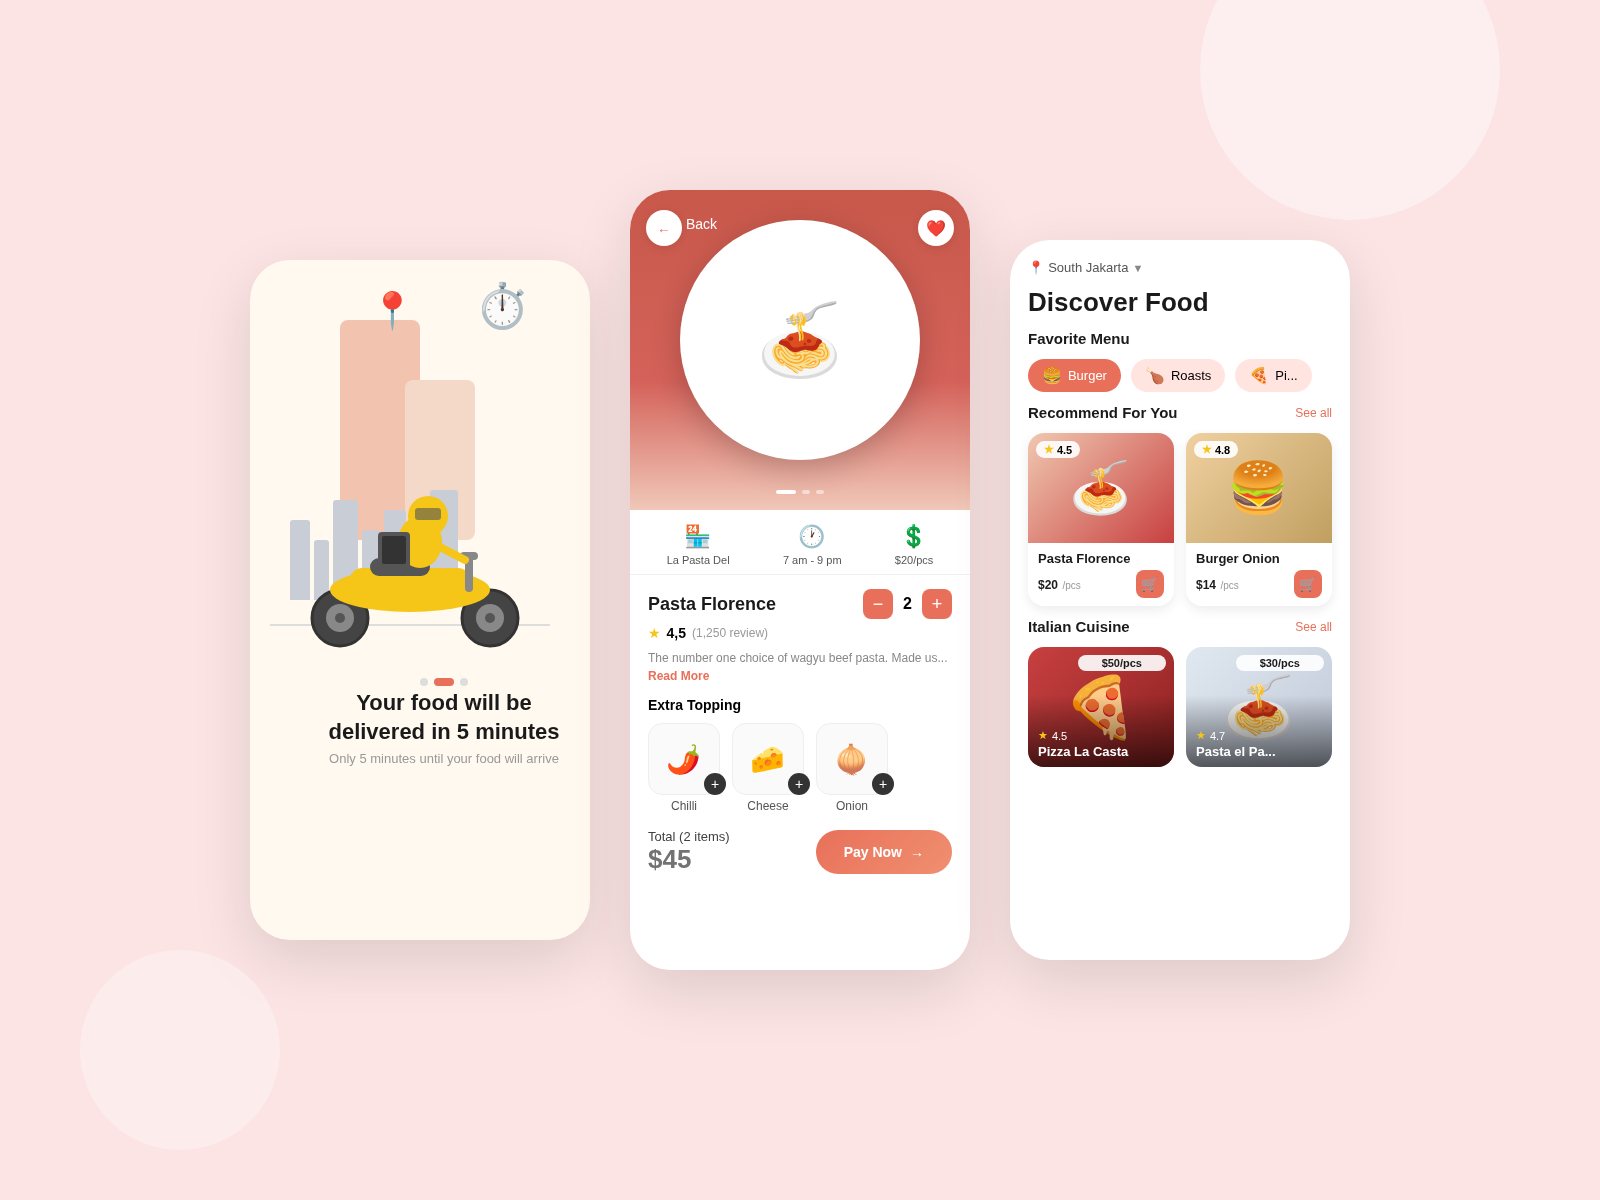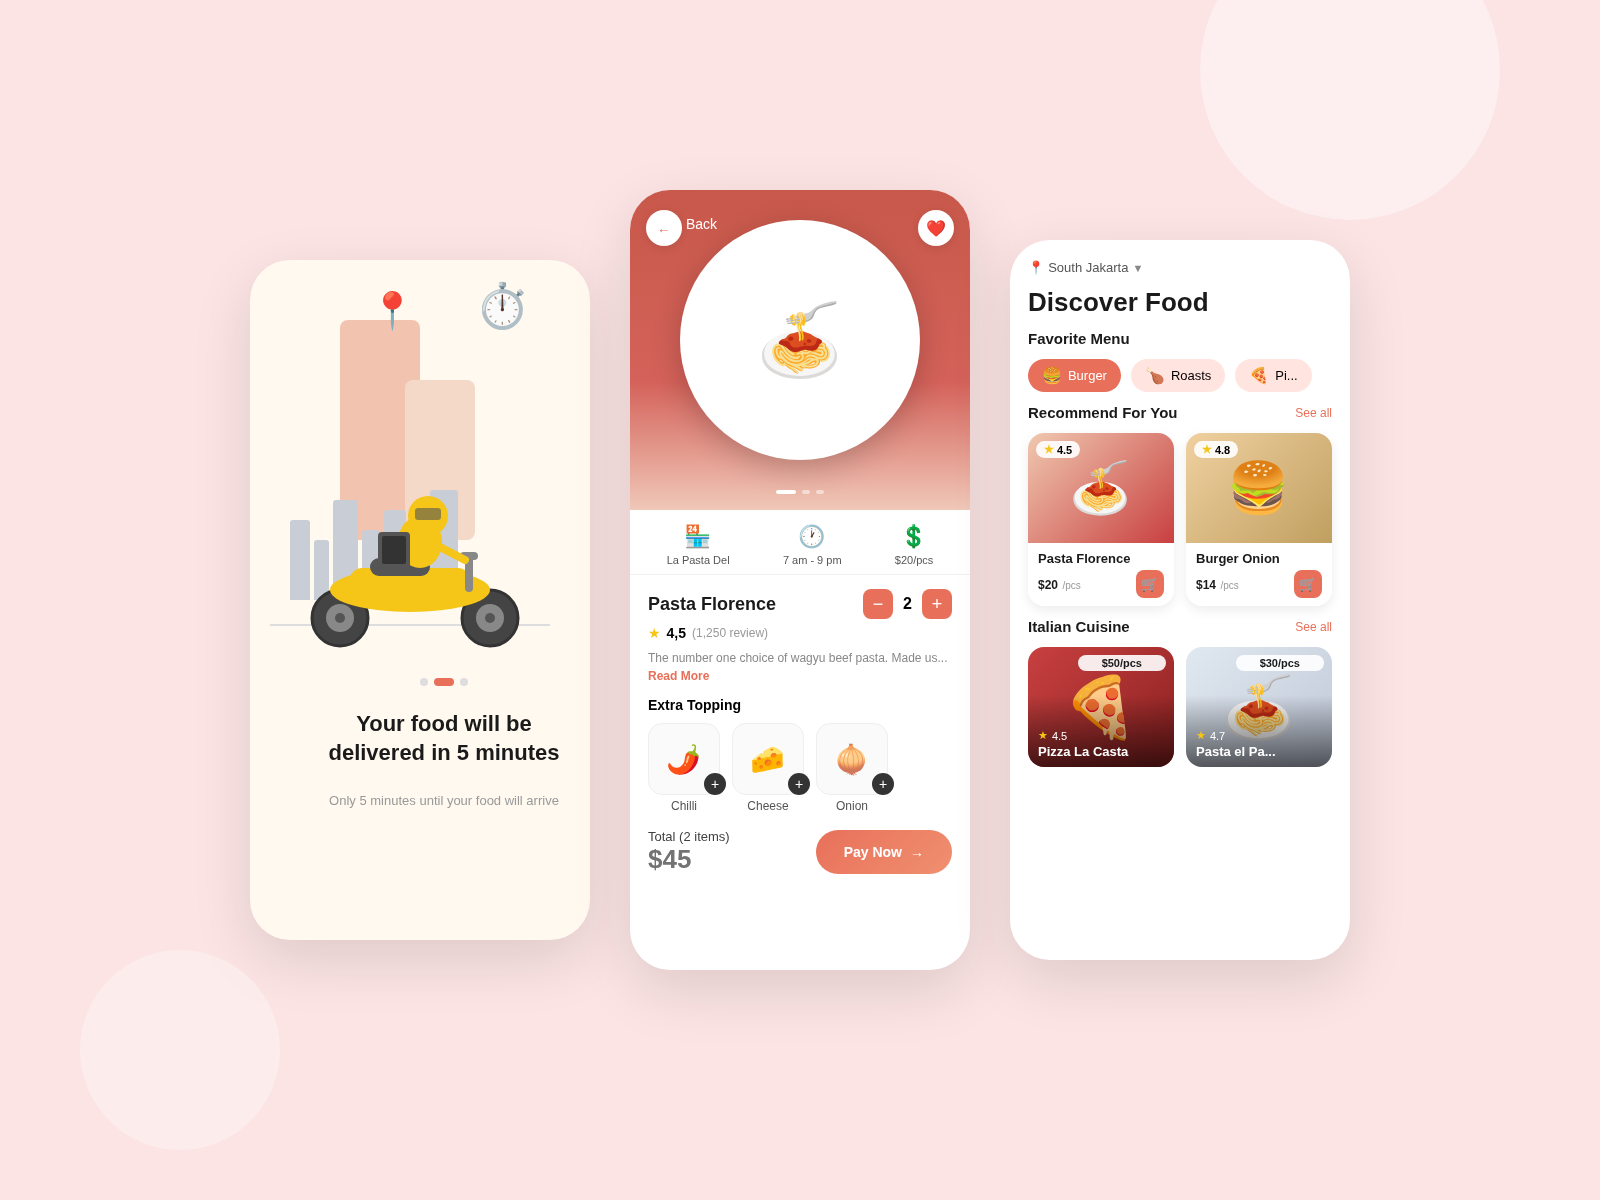--- a/index.html
+++ b/index.html
@@ -98,21 +98,21 @@
       top: 20px;
       right: 60px;
       font-size: 44px;
       color: #555;
     }
     .phone1-content {
       padding: 10px 30px 30px;
       display: flex;
       flex-direction: column;
       align-items: center;
-      gap: 24px;
+      gap: 3px;
       margin-left: 48px;
     }
     .dots {
       display: flex;
       gap: 6px;
       margin-top: 8px;
     }
     .dot {
       width: 8px; height: 8px;
       border-radius: 50%;

